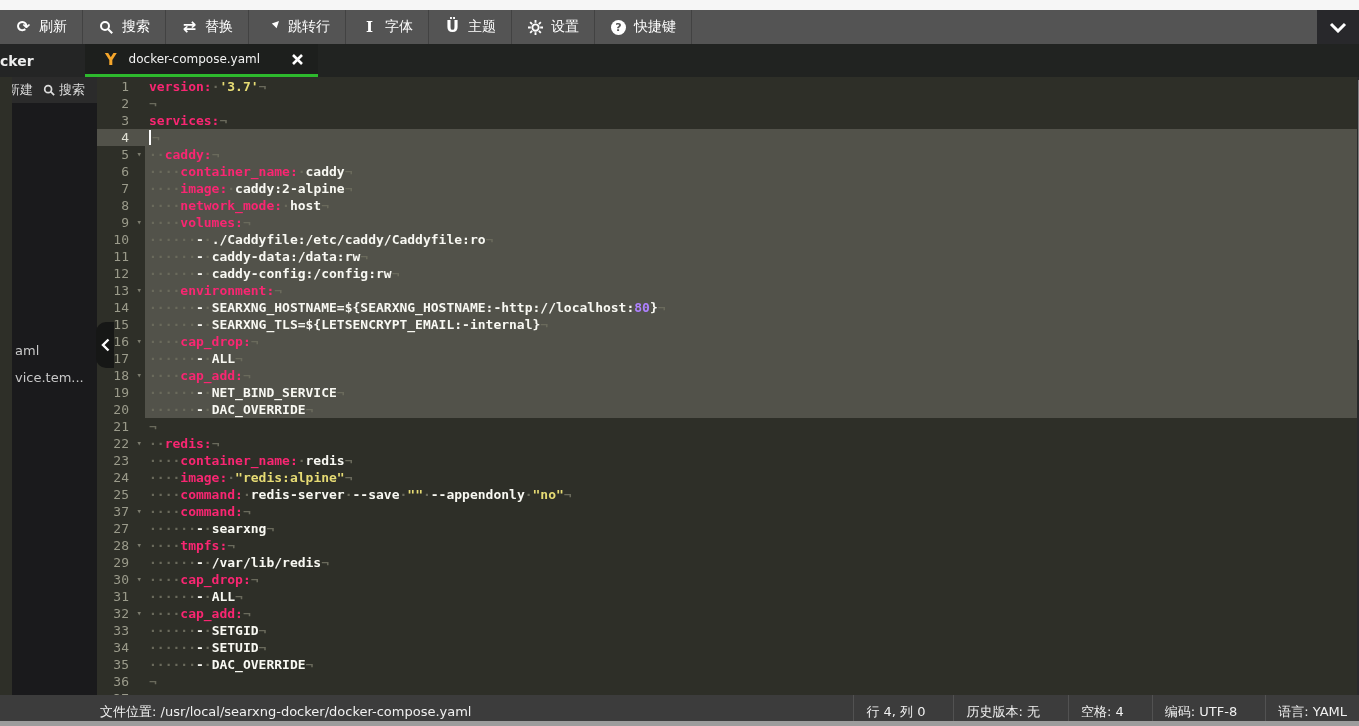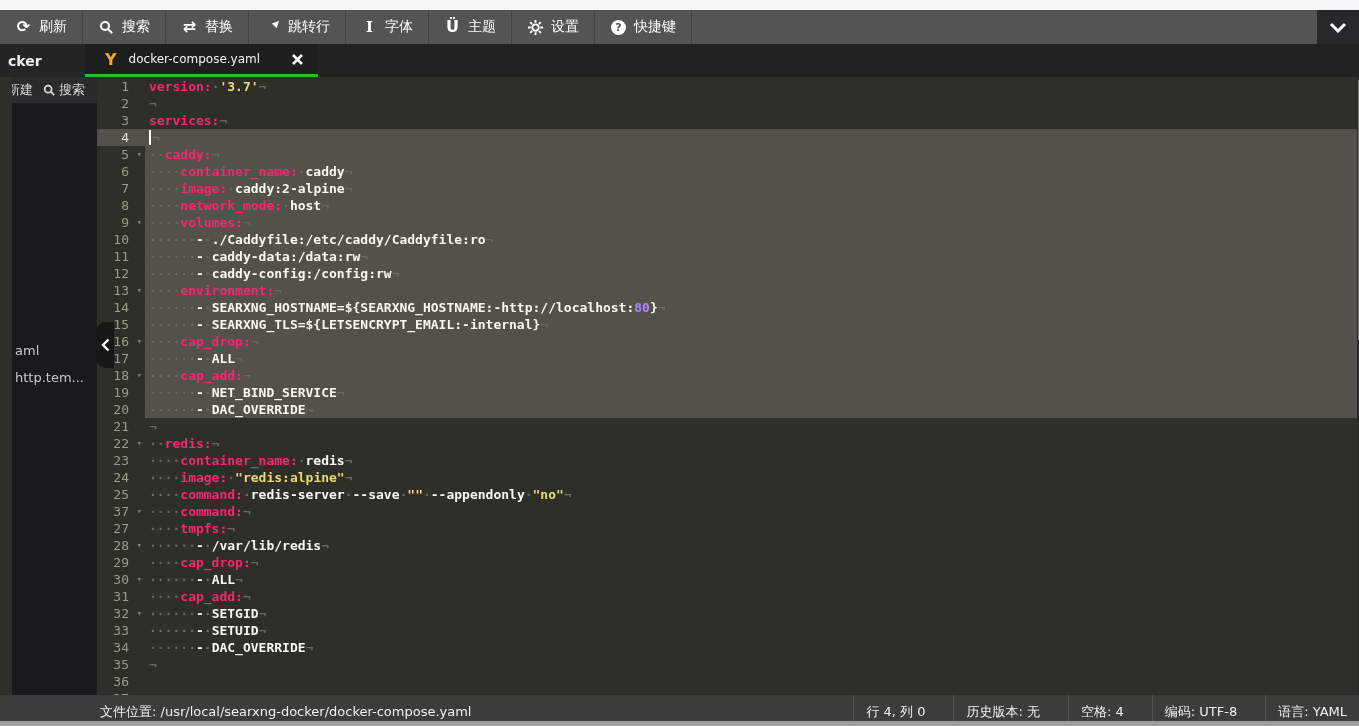--- a/index.html
+++ b/index.html
@@ -16,21 +16,21 @@
   .tb-btn { display:flex; align-items:center; gap:7px; padding:0 15px; color:#fff; font-size:14px; border-right:1px solid #424242; cursor:pointer; }
   .tb-btn .ic { display:flex; align-items:center; justify-content:center; width:17px; height:17px; }
   .glyph-ic { font-size:16px; font-weight:bold; line-height:1; color:#fff; }
   .serif-ic { font-family:"DejaVu Serif","Liberation Serif",serif; font-size:15px; font-weight:bold; color:#fff; line-height:1; }
   .q-circle { width:15px; height:15px; border-radius:50%; background:#fff; color:#545454; font-size:11px; font-weight:bold; display:flex; align-items:center; justify-content:center; }
   .tb-spacer { flex:1; }
   .tb-dropdown { width:42px; background:#28282b; display:flex; align-items:center; justify-content:center; cursor:pointer; }
 
   
   .tabbar { position:absolute; left:0; top:44px; width:1359px; height:33px; background:#212321; }
-  .sidebar-top { position:absolute; left:0; top:0; width:85px; height:33px; background:#242525; color:#eee; font-size:14px; font-weight:bold; display:flex; align-items:center; padding-left:8px; overflow:hidden; }
+  .sidebar-top { position:absolute; left:0; top:0; width:85px; height:33px; background:#242525; color:#eee; font-size:14px; font-weight:bold; display:flex; align-items:center; padding-left:0; overflow:hidden; }
   .tab { position:absolute; left:85px; top:0; width:233px; height:33px; background:#1d1f1d; border-bottom:3px solid #2db92d; display:flex; align-items:center; padding:0 14px 0 20px; cursor:pointer; }
   .tab-y { color:#f5a62b; font-weight:bold; font-size:16px; margin-right:12px; }
   .tab-title { color:#f2f2f2; font-size:12px; white-space:nowrap; }
   .tab-close { margin-left:auto; display:flex; align-items:center; cursor:pointer; }
 
   
   .main { position:absolute; left:0; top:77px; width:1359px; height:618px;margin-left:12px; }
 
   .sidebar { position:absolute; left:0; top:0; width:85px; height:618px; background:#1a1a1c; overflow:hidden; }
   .sidebar-actions { height:26px; background:#2b2b2b; display:flex; align-items:center; color:#ddd; font-size:13px; white-space:nowrap; }
@@ -164,21 +164,21 @@
             <svg width="12" height="12" viewBox="0 0 14 14">
                 <circle cx="6" cy="6" r="4" fill="none" stroke="#ddd" stroke-width="2"></circle>
                 <path d="M9 9l4 4" stroke="#ddd" stroke-width="2"></path>
               </svg>
           </span>
           <span>搜索</span>
         </span>
       </div>
       <div class="sidebar-files">
         <div class="sb-file" style="top:240px;">aml</div>
-        <div class="sb-file" style="top:267px;">http.tem...</div>
+        <div class="sb-file" style="top:267px;">vice.tem...</div>
       </div>
     </div>
 
     <div class="editor">
       <div class="gutter">
           <div class="gl"><span>1</span></div>
           <div class="gl"><span>2</span></div>
           <div class="gl"><span>3</span></div>
           <div class="gl gact"><span>4</span></div>
           <div class="gl"><span>5</span><span class="fold">▾</span></div>
@@ -235,20 +235,21 @@
           <div class="cl hl"><span class="t-i">······</span><span class="t-w">-</span><span class="t-i">·</span><span class="t-w">ALL</span><span class="t-i">¬</span></div>
           <div class="cl hl"><span class="t-i">····</span><span class="t-k">cap_add:</span><span class="t-i">¬</span></div>
           <div class="cl hl"><span class="t-i">······</span><span class="t-w">-</span><span class="t-i">·</span><span class="t-w">NET_BIND_SERVICE</span><span class="t-i">¬</span></div>
           <div class="cl hl"><span class="t-i">······</span><span class="t-w">-</span><span class="t-i">·</span><span class="t-w">DAC_OVERRIDE</span><span class="t-i">¬</span></div>
           <div class="cl"><span class="t-i">¬</span></div>
           <div class="cl"><span class="t-i">··</span><span class="t-k">redis:</span><span class="t-i">¬</span></div>
           <div class="cl"><span class="t-i">····</span><span class="t-k">container_name:</span><span class="t-i">·</span><span class="t-w">redis</span><span class="t-i">¬</span></div>
           <div class="cl"><span class="t-i">····</span><span class="t-k">image:</span><span class="t-i">·</span><span class="t-s">"redis:alpine"</span><span class="t-i">¬</span></div>
           <div class="cl"><span class="t-i">····</span><span class="t-k">command:</span><span class="t-i">·</span><span class="t-w">redis-server</span><span class="t-i">·</span><span class="t-w">--save</span><span class="t-i">·</span><span class="t-s">""</span><span class="t-i">·</span><span class="t-w">--appendonly</span><span class="t-i">·</span><span class="t-s">"no"</span><span class="t-i">¬</span></div>
           <div class="cl"><span class="t-i">····</span><span class="t-k">command:</span><span class="t-i">¬</span></div>
+          <div class="cl"><span class="t-i">······</span><span class="t-w">-</span><span class="t-i">·</span><span class="t-w">searxng</span><span class="t-i">¬</span></div>
           <div class="cl"><span class="t-i">····</span><span class="t-k">tmpfs:</span><span class="t-i">¬</span></div>
           <div class="cl"><span class="t-i">······</span><span class="t-w">-</span><span class="t-i">·</span><span class="t-w">/var/lib/redis</span><span class="t-i">¬</span></div>
           <div class="cl"><span class="t-i">····</span><span class="t-k">cap_drop:</span><span class="t-i">¬</span></div>
           <div class="cl"><span class="t-i">······</span><span class="t-w">-</span><span class="t-i">·</span><span class="t-w">ALL</span><span class="t-i">¬</span></div>
           <div class="cl"><span class="t-i">····</span><span class="t-k">cap_add:</span><span class="t-i">¬</span></div>
           <div class="cl"><span class="t-i">······</span><span class="t-w">-</span><span class="t-i">·</span><span class="t-w">SETGID</span><span class="t-i">¬</span></div>
           <div class="cl"><span class="t-i">······</span><span class="t-w">-</span><span class="t-i">·</span><span class="t-w">SETUID</span><span class="t-i">¬</span></div>
           <div class="cl"><span class="t-i">······</span><span class="t-w">-</span><span class="t-i">·</span><span class="t-w">DAC_OVERRIDE</span><span class="t-i">¬</span></div>
           <div class="cl"><span class="t-i">¬</span></div>
           <div class="cl"></div>

